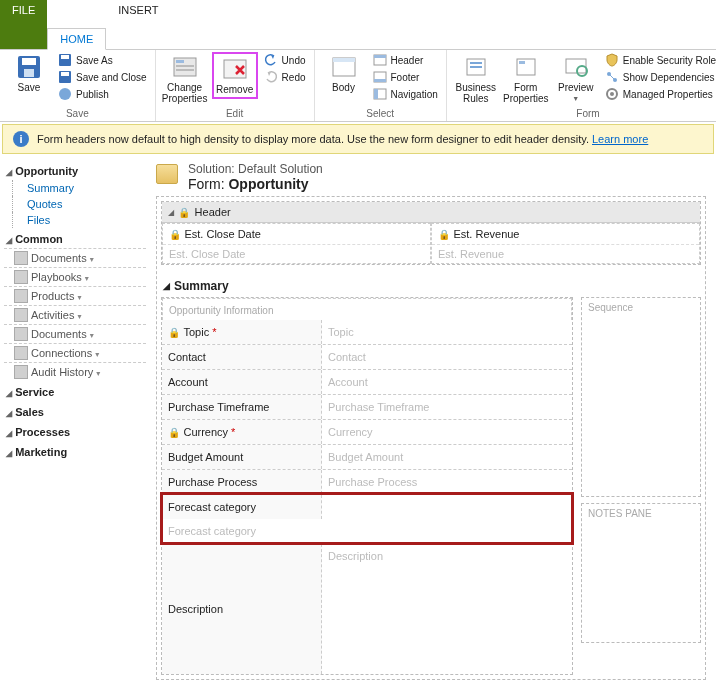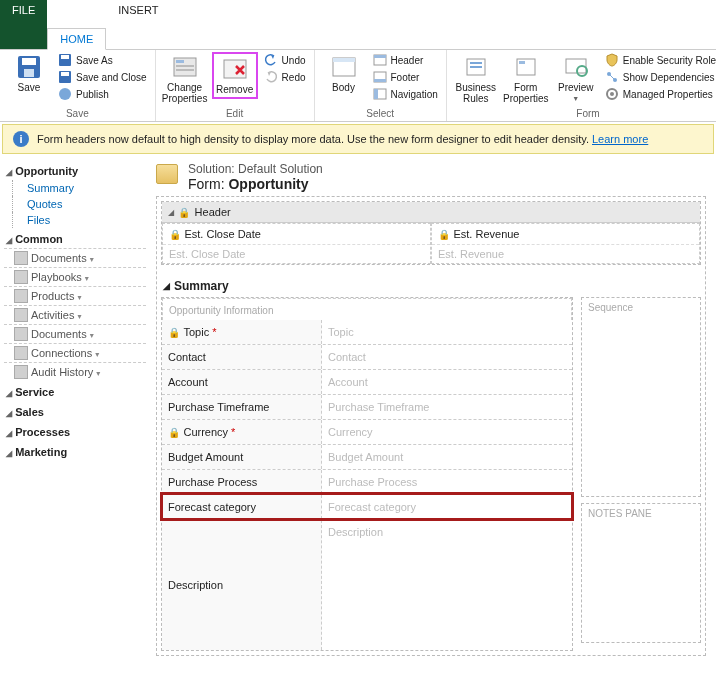--- a/index.html
+++ b/index.html
@@ -1,19 +1,19 @@
 <!DOCTYPE html>
 <html><head>
 <meta charset="utf-8">
 <style>
 * { box-sizing: border-box; margin: 0; padding: 0; }
 body { font-family: "Segoe UI", Tahoma, sans-serif; font-size: 11px; color: #222; background: #fff; width: 716px; }
 .tabs { display: flex; background: #fff; border-bottom: 1px solid #ccc; }
 .tab { padding: 4px 12px; font-size: 11px; cursor: pointer; }
-.tab.file { background: #14532d; color: #fff; }
+.tab.file { background: #4d7c0f; color: #fff; }
 .tab.active { color: #0078d4; border: 1px solid #ccc; border-bottom: 1px solid #fff; margin-bottom: -1px; margin-top: 28px; }
 .ribbon { display: flex; border-bottom: 1px solid #ccc; background: #fff; }
 .rgroup { display: flex; flex-direction: column; border-right: 1px solid #e0e0e0; padding: 2px 6px 0; }
 .rgroup-body { display: flex; align-items: flex-start; gap: 4px; flex: 1; }
 .rgroup-label { text-align: center; font-size: 10px; color: #666; padding: 2px 0; }
 .bigbtn { display: flex; flex-direction: column; align-items: center; justify-content: center; width: 46px; padding: 2px; cursor: pointer; font-size: 10px; text-align: center; line-height: 1.1; gap: 2px; }
 .bigbtn .ic { width: 28px; height: 26px; display: flex; align-items: center; justify-content: center; }
 .smallbtns { display: flex; flex-direction: column; gap: 1px; }
 .smallbtn { display: flex; align-items: center; gap: 4px; padding: 1px 2px; cursor: pointer; font-size: 10px; white-space: nowrap; }
 .smallbtn .ic { width: 14px; height: 14px; display: flex; align-items: center; justify-content: center; }
@@ -53,21 +53,21 @@
 .summary-grid { display: flex; gap: 8px; }
 .leftcol { flex: 1; border: 1px dashed #bbb; }
 .rightcol { width: 120px; display: flex; flex-direction: column; gap: 6px; }
 .subpane { border: 1px dashed #bbb; padding: 4px 6px; color: #aaa; font-size: 10px; min-height: 24px; }
 .subhead { color: #aaa; font-size: 10px; padding: 6px 6px 4px; border: 1px dashed #ccc; border-bottom: none; }
 .frow { display: flex; border-top: 1px dashed #ccc; }
 .frow:first-of-type { border-top: none; }
 .fcell-l { width: 160px; padding: 6px 6px; font-size: 11px; display: flex; align-items: center; gap: 3px; border-right: 1px dashed #ccc; background: #f9f9f9; }
 .fcell-r { flex: 1; padding: 6px; color: #bbb; font-size: 11px; }
 .req { color: #c00; }
-.hl-row { outline: 3px solid #a61b1b; outline-offset: -1px; }
+.hl-row { outline: 3px solid #a61b1b; outline-offset: -1px; flex-direction: column; }
 .descrow .fcell-l { align-items: center; }
 .descrow .fcell-r { min-height: 130px; }
 svg { display: block; }
 </style>
 </head>
 <body>
 
 <div class="tabs">
   <div class="tab file">FILE</div>
   <div class="tab active">HOME</div>

